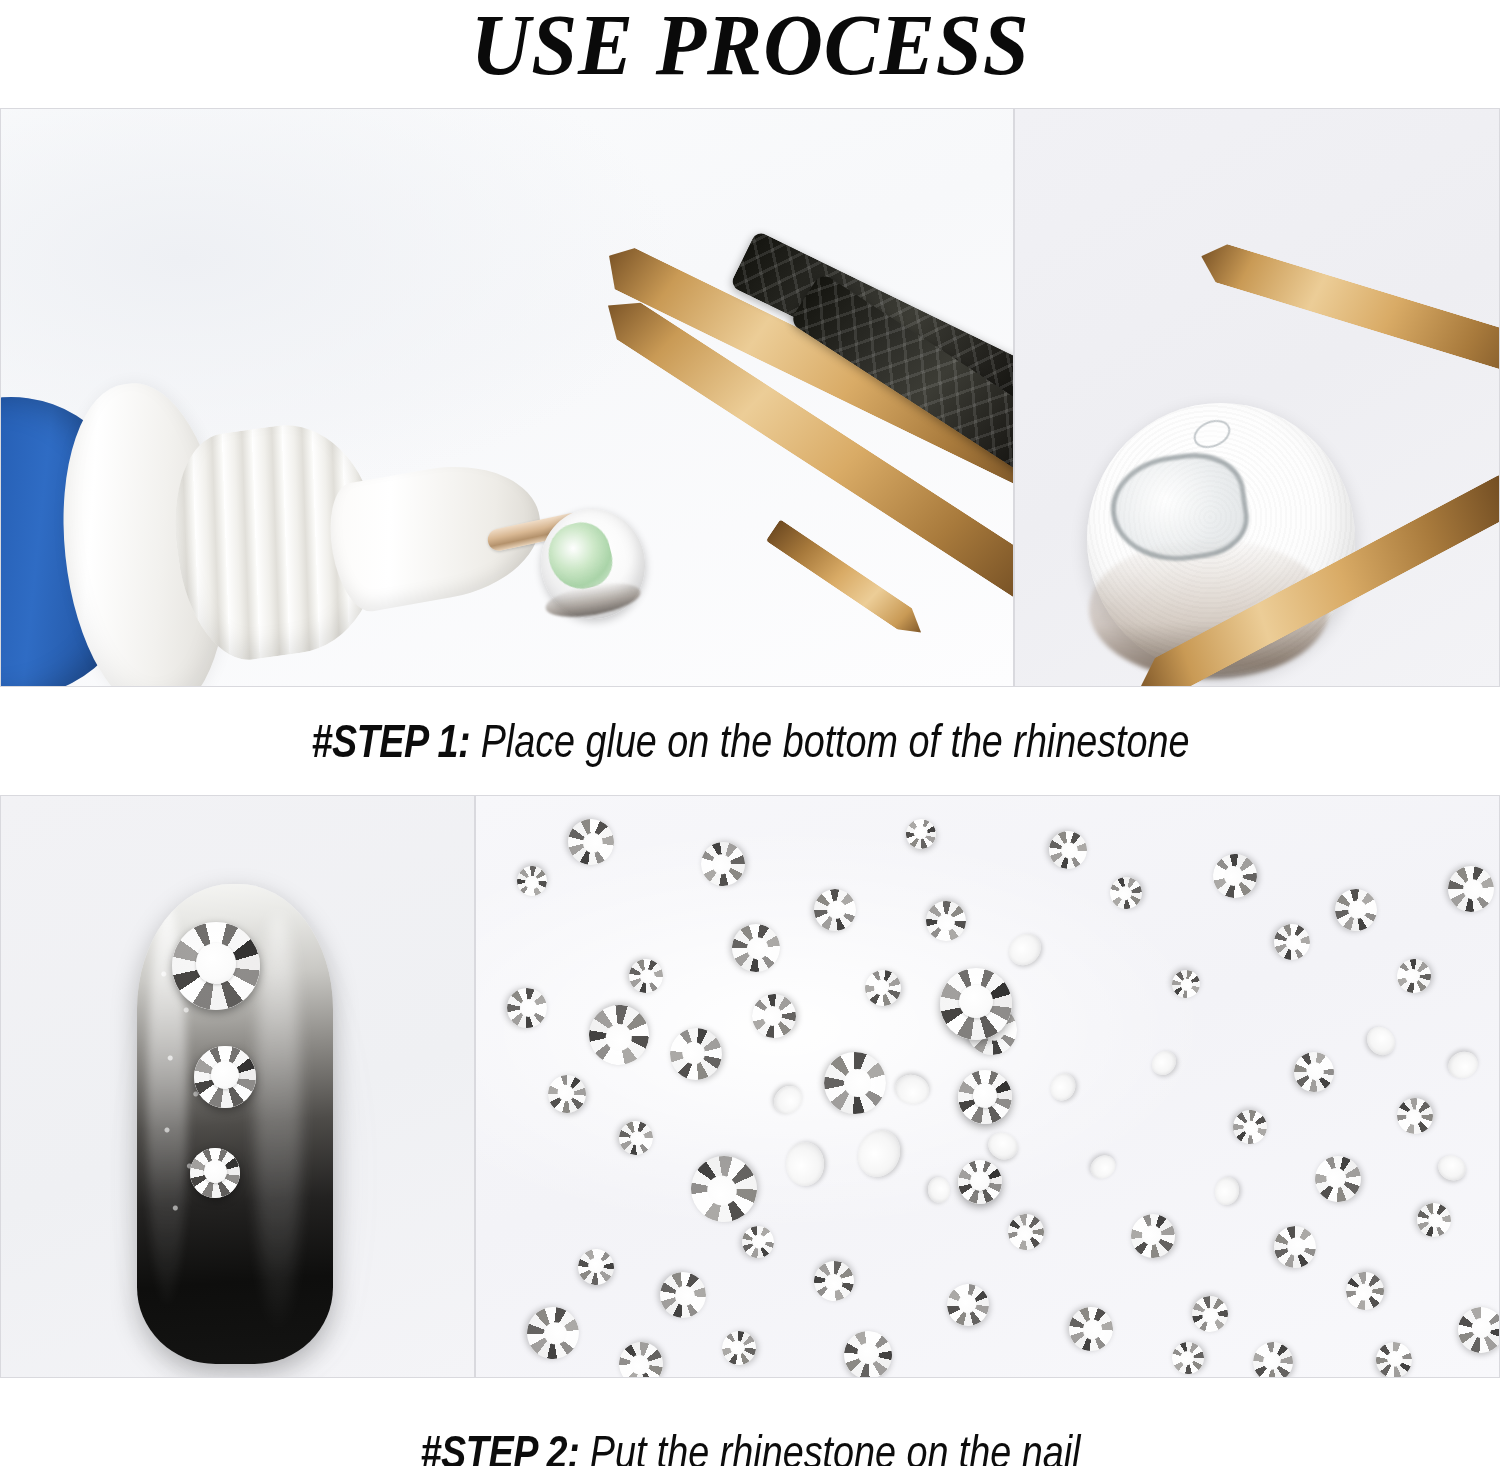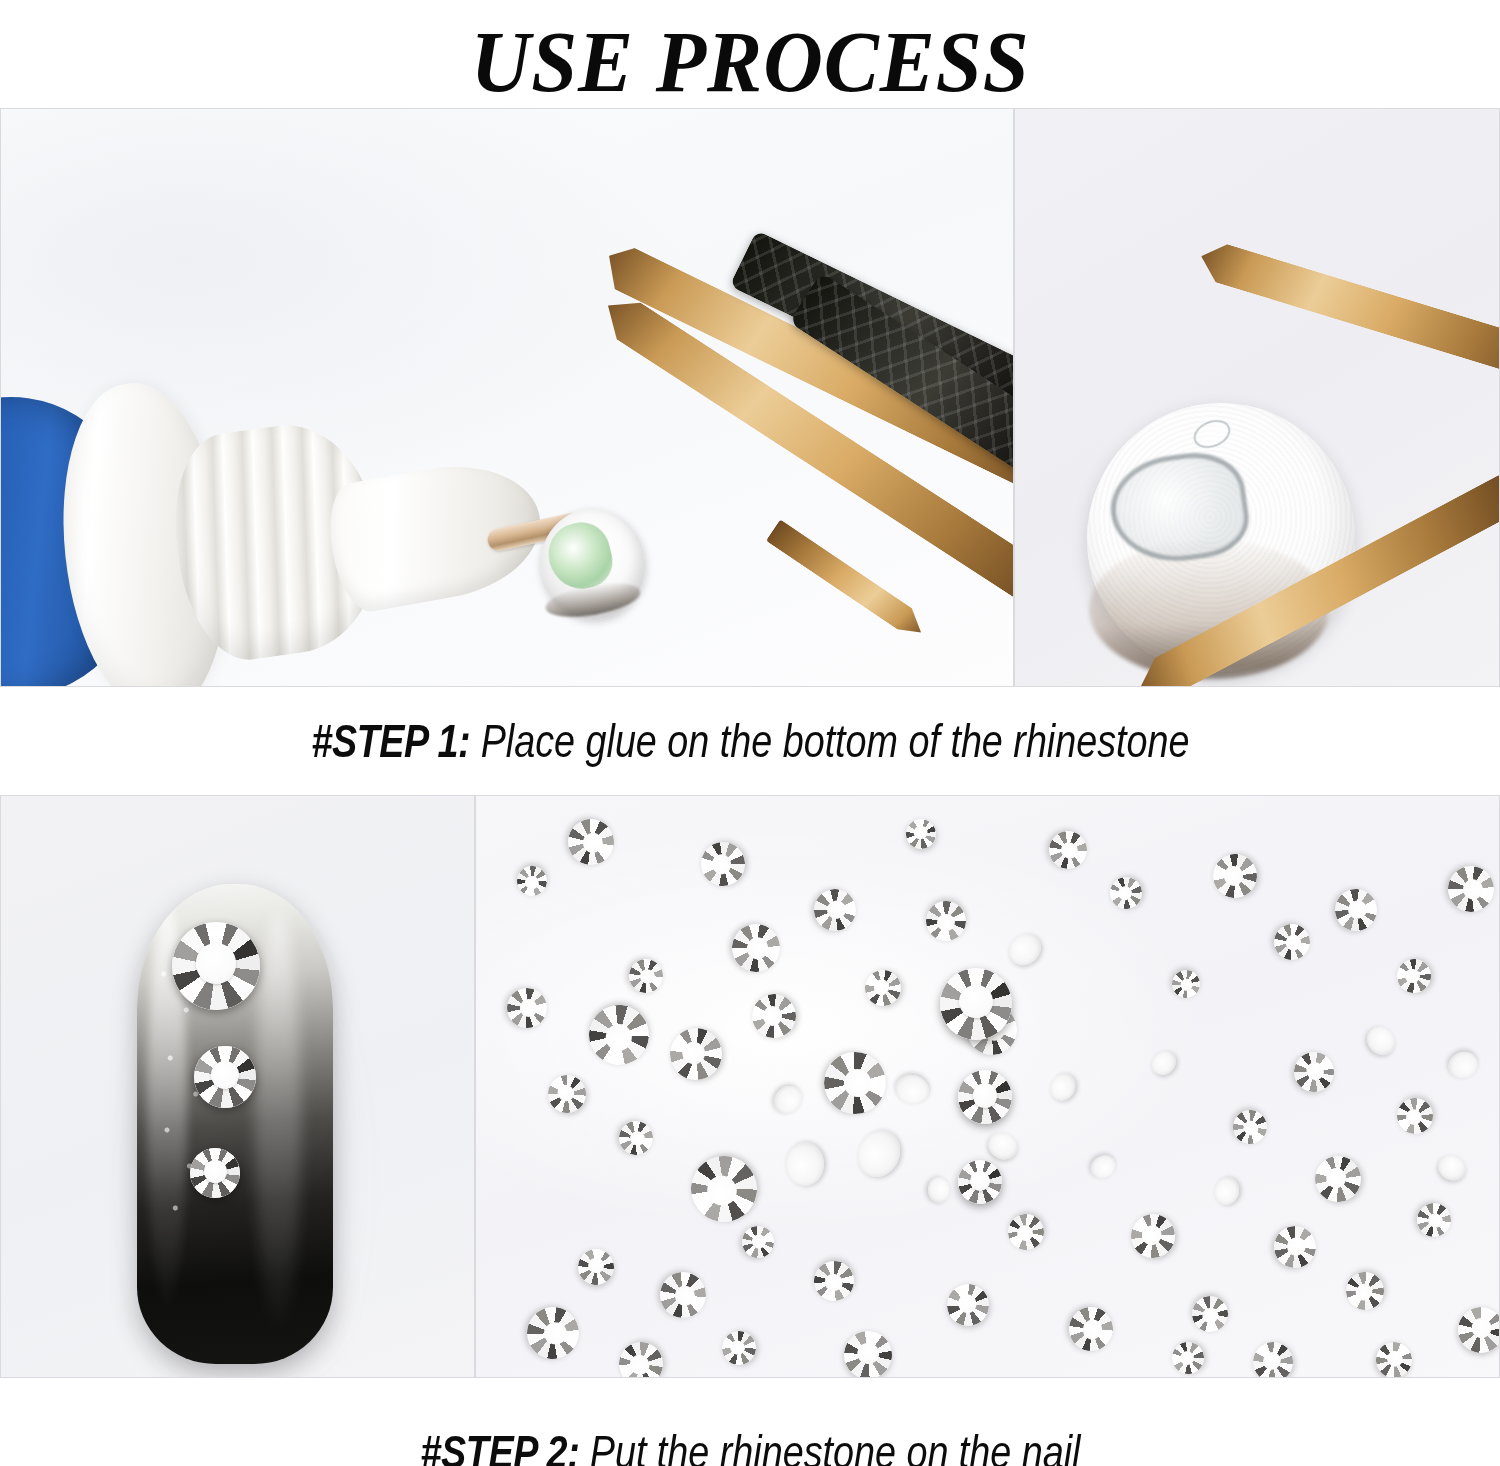--- a/index.html
+++ b/index.html
@@ -15,21 +15,21 @@
     overflow: hidden;
     position: relative;
   }
 
   
   #title-bar {
     height: 108px;
     display: flex;
     align-items: flex-start;
     justify-content: center;
-    padding-top: 19px;
+    padding-top: 2px;
     box-sizing: border-box;
   }
   #page-title {
     font-family: "Liberation Serif", "DejaVu Serif", serif;
     font-weight: bold;
     font-style: italic;
     font-size: 86px;
     letter-spacing: 1px;
     color: #0a0a0a;
     line-height: 1;

